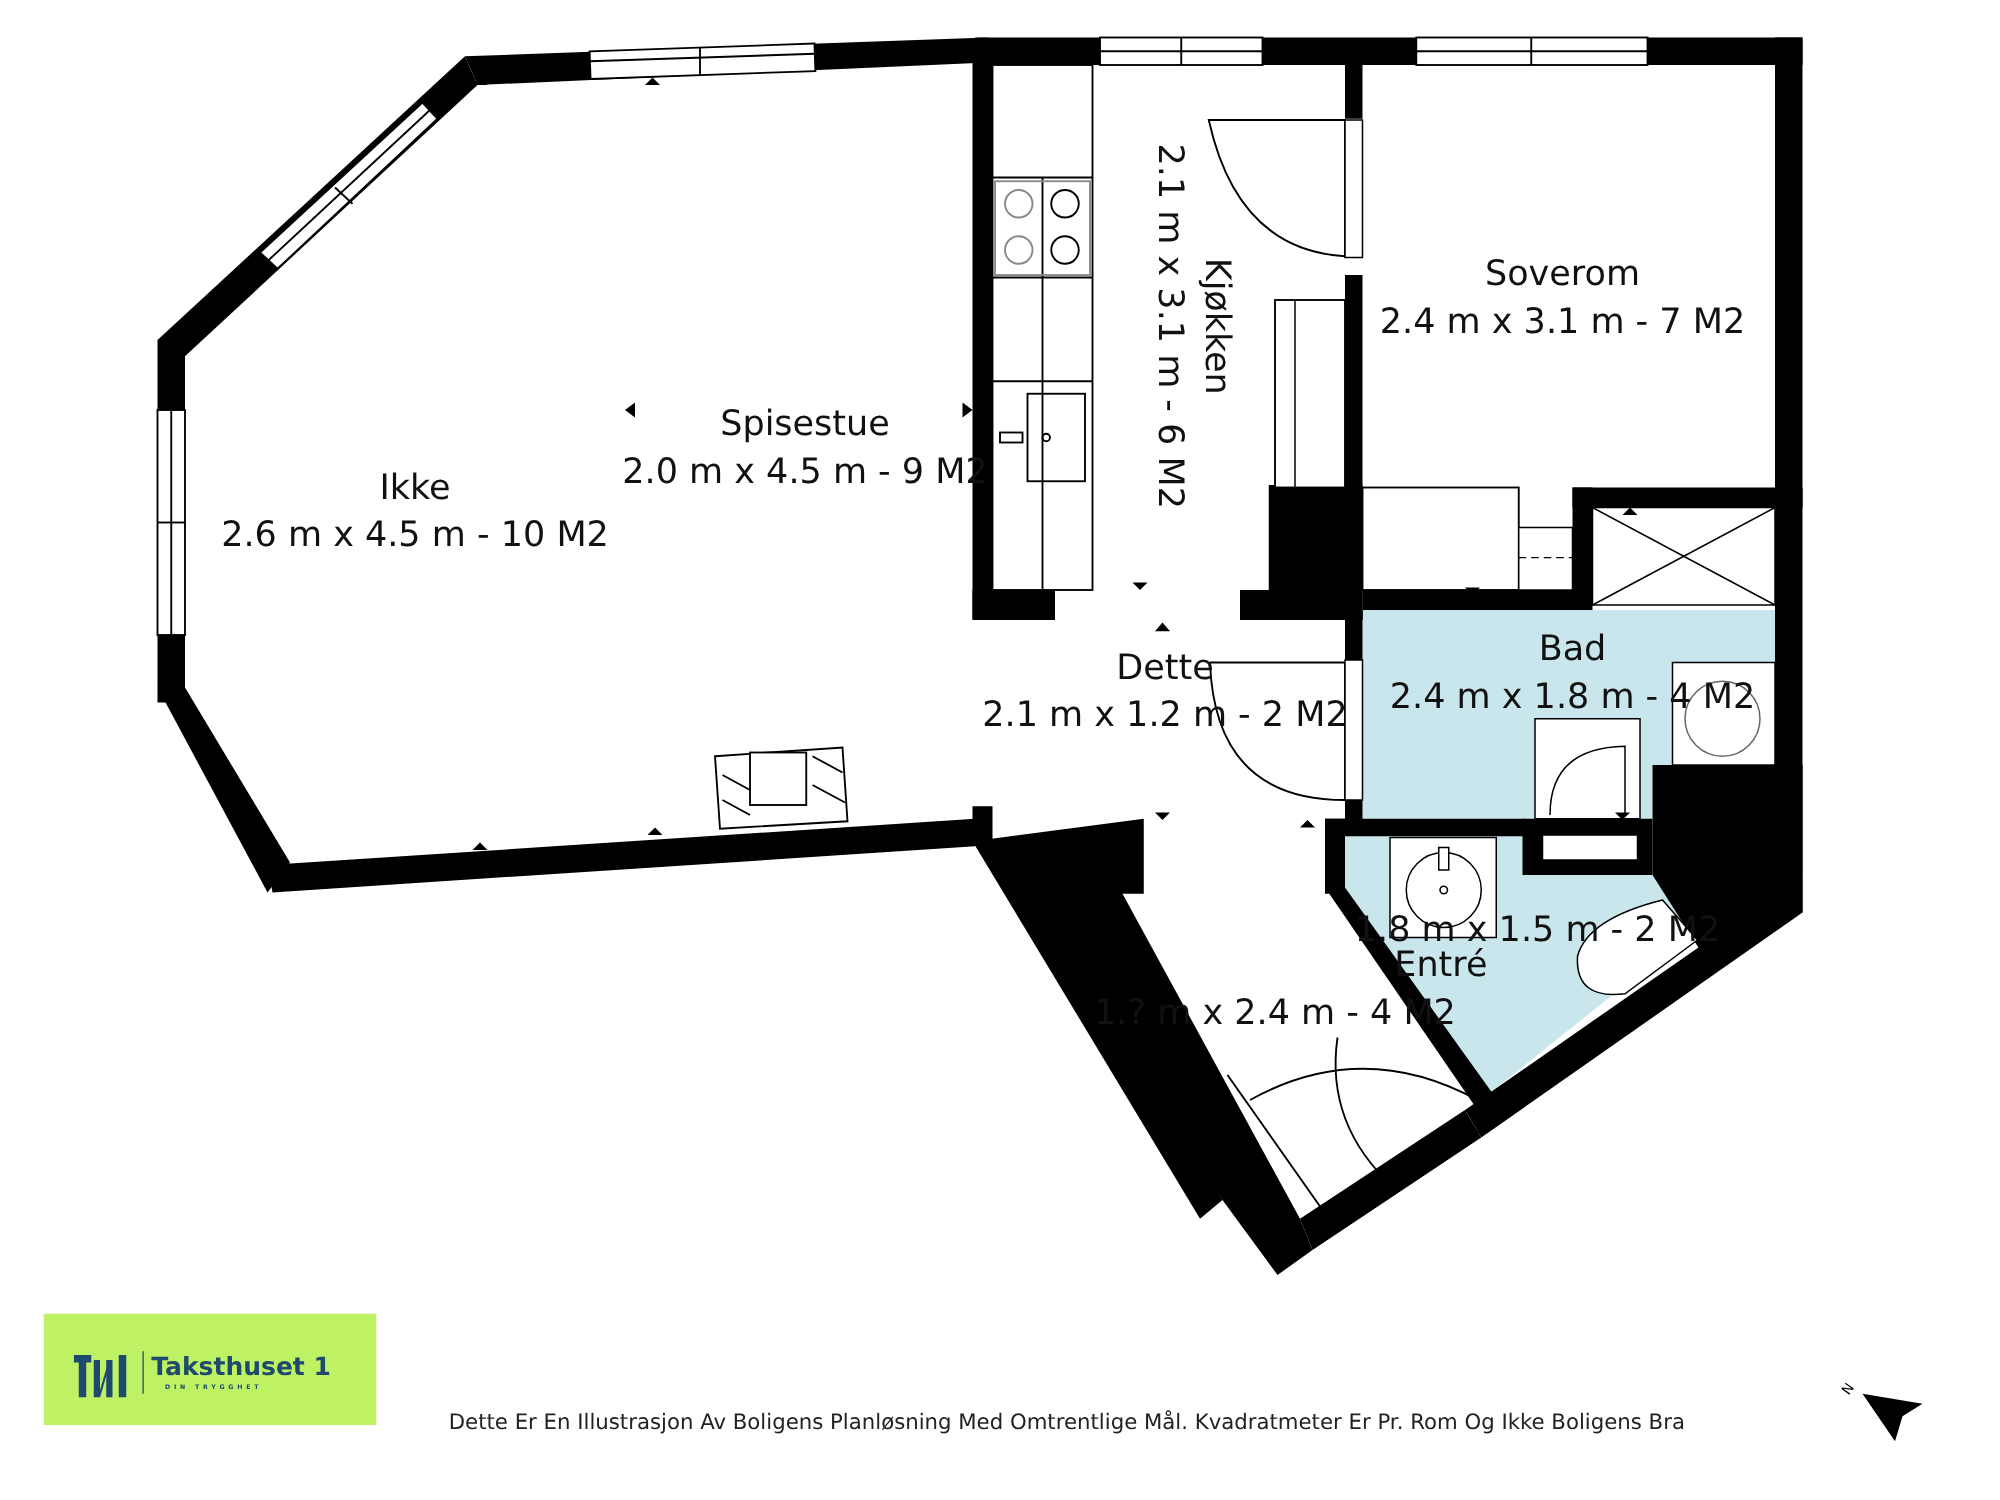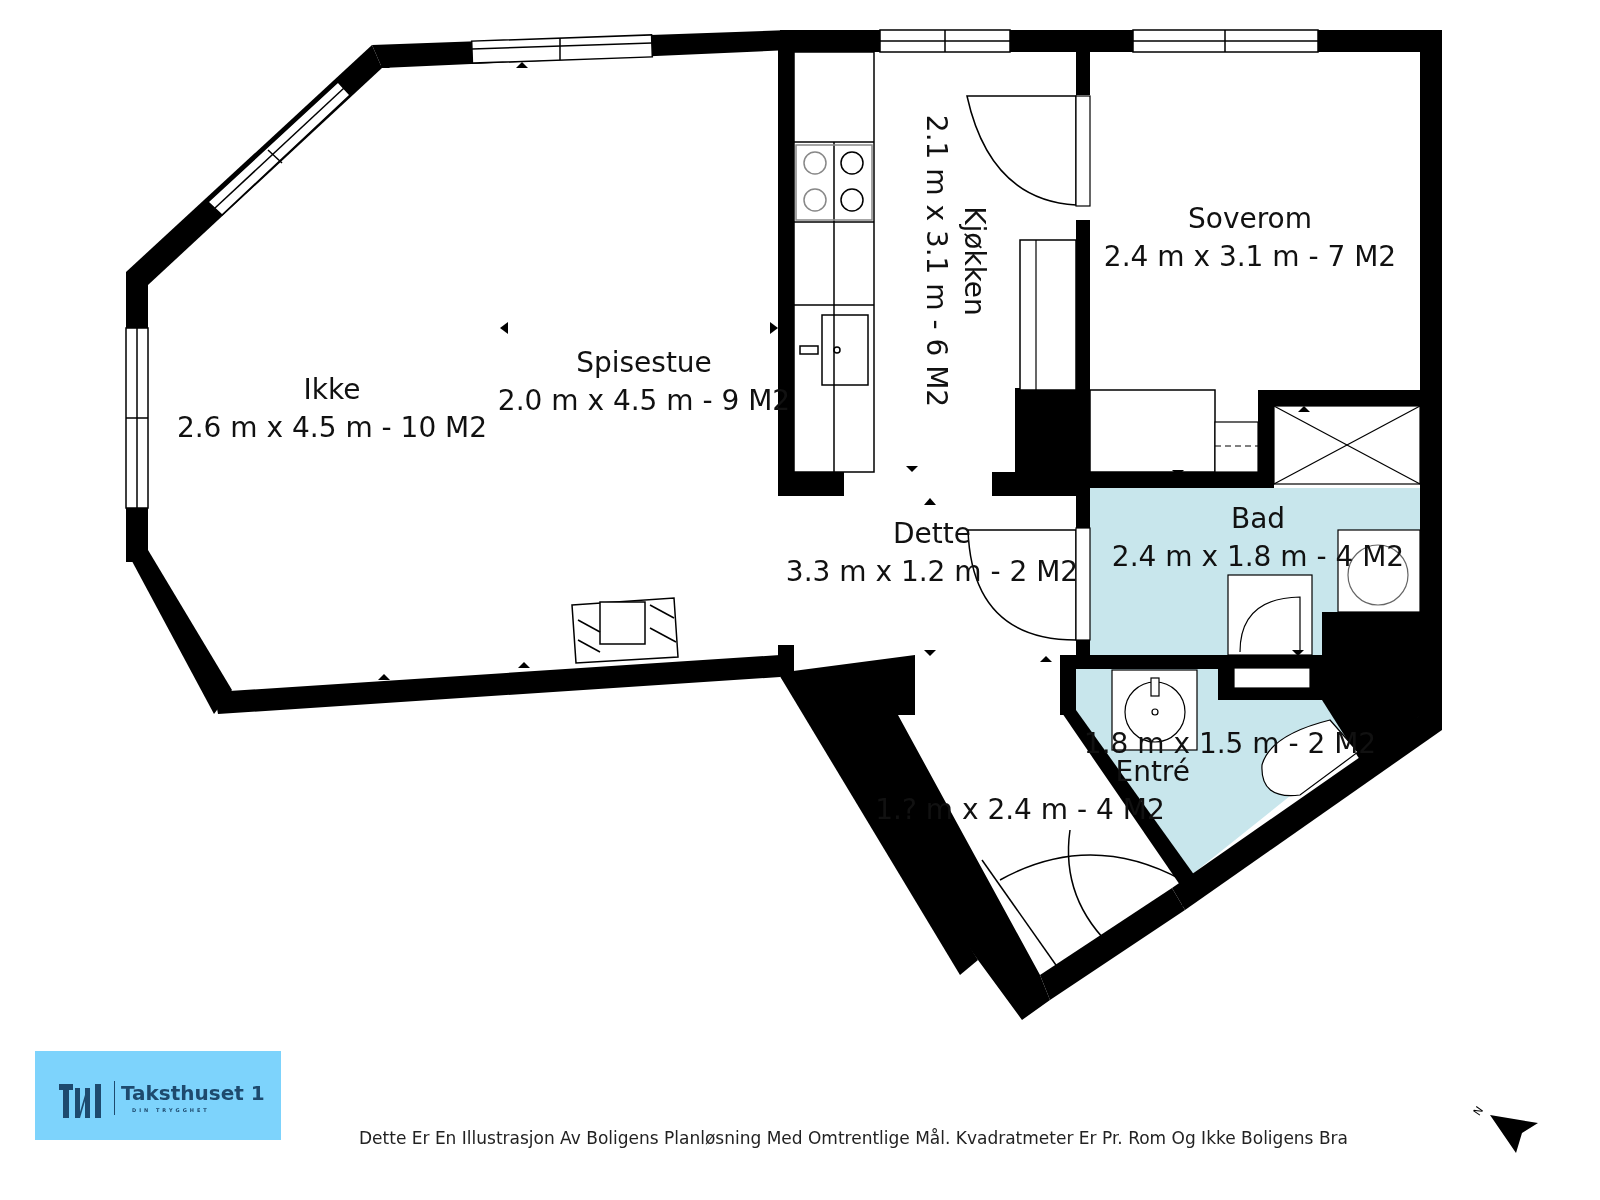--- a/index.html
+++ b/index.html
@@ -2,21 +2,21 @@
 <html><head>
 <meta charset="utf-8">
 <style>
   html, body { margin: 0; padding: 0; background: #ffffff; }
   body { width: 1568px; height: 1176px; position: relative; overflow: hidden; font-family: "DejaVu Sans", sans-serif; }
   #plan { position: absolute; left: 0; top: 0; }
   .room-label { position: absolute; font-family: "DejaVu Sans", sans-serif; font-size: 28px; color: #111; white-space: nowrap; text-align: center; line-height: 1; }
   .room-name { display: block; }
   .room-dims { display: block; margin-top: 10px; }
   .vertical { transform: rotate(90deg); transform-origin: center center; }
-  #logo-box { position: absolute; left: 35px; top: 1051px; width: 246px; height: 89px; background: #7dd3fc; }
+  #logo-box { position: absolute; left: 35px; top: 1051px; width: 266px; height: 89px; background: #bef264; }
   #logo-mark { position: absolute; left: 24px; top: 33px; }
   #logo-sep { position: absolute; left: 79px; top: 30px; width: 1px; height: 34px; background: #1e4a6e; }
   #logo-name { position: absolute; left: 86px; top: 30px; font-family: "DejaVu Sans", sans-serif; font-weight: bold; font-size: 20px; color: #1e4a6e; }
   #logo-tagline { position: absolute; left: 97px; top: 56px; font-family: "DejaVu Sans", sans-serif; font-size: 5px; letter-spacing: 3px; color: #1e4a6e; font-weight: bold; }
   #disclaimer { position: absolute; left: 359px; top: 1128px; font-family: "DejaVu Sans", sans-serif; font-size: 17px; color: #222; white-space: nowrap; }
   #compass { position: absolute; left: 1468px; top: 1095px; width: 72px; height: 60px; }
 </style>
 </head>
 <body>
 
@@ -172,35 +172,35 @@
     <polygon points="1298,412 1304,406 1310,412"></polygon>
     <polygon points="1292,650 1298,656 1304,650"></polygon>
   </g>
 
 </svg>
 
 <div class="room-label" style="left:152px; top:376px; width:360px;">
   <span class="room-name">Ikke</span>
   <span class="room-dims">2.6 m x 4.5 m - 10 M2</span>
 </div>
-<div class="room-label" style="left:474px; top:325px; width:340px;margin-top:24px;">
+<div class="room-label" style="left:474px; top:325px; width:340px;">
   <span class="room-name">Spisestue</span>
   <span class="room-dims">2.0 m x 4.5 m - 9 M2</span>
 </div>
 <div class="room-label vertical" style="left:780px; top:228px; width:350px;">
   <span class="room-name">Kjøkken</span>
   <span class="room-dims">2.1 m x 3.1 m - 6 M2</span>
 </div>
 <div class="room-label" style="left:1080px; top:205px; width:340px;">
   <span class="room-name">Soverom</span>
   <span class="room-dims">2.4 m x 3.1 m - 7 M2</span>
 </div>
 <div class="room-label" style="left:762px; top:520px; width:340px;">
   <span class="room-name">Dette</span>
-  <span class="room-dims">3.3 m x 1.2 m - 2 M2</span>
+  <span class="room-dims">2.1 m x 1.2 m - 2 M2</span>
 </div>
 <div class="room-label" style="left:1088px; top:505px; width:340px;">
   <span class="room-name">Bad</span>
   <span class="room-dims">2.4 m x 1.8 m - 4 M2</span>
 </div>
 <div class="room-label" style="left:1060px; top:720px; width:340px;">
   <span class="room-dims">1.8 m x 1.5 m - 2 M2</span>
 </div>
 <div class="room-label" style="left:850px; top:758px; width:340px;">
   <span class="room-name" style="text-align:right; padding-left:128px;">Entré</span>

